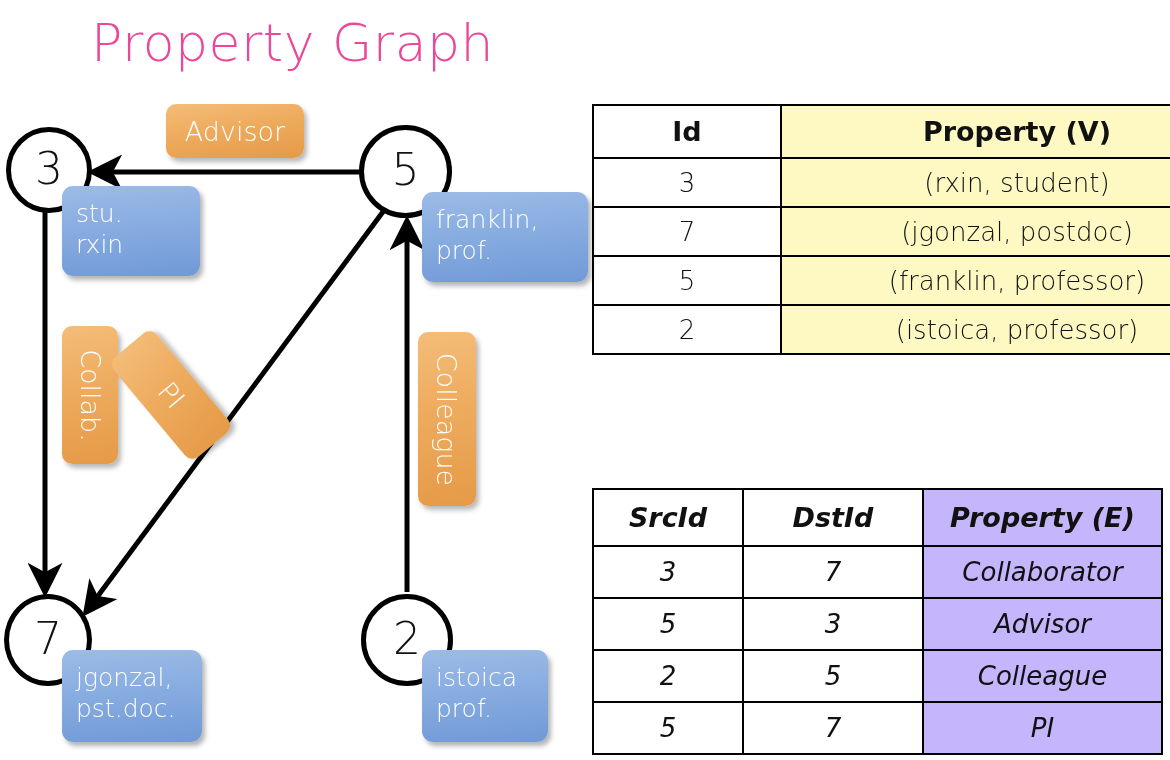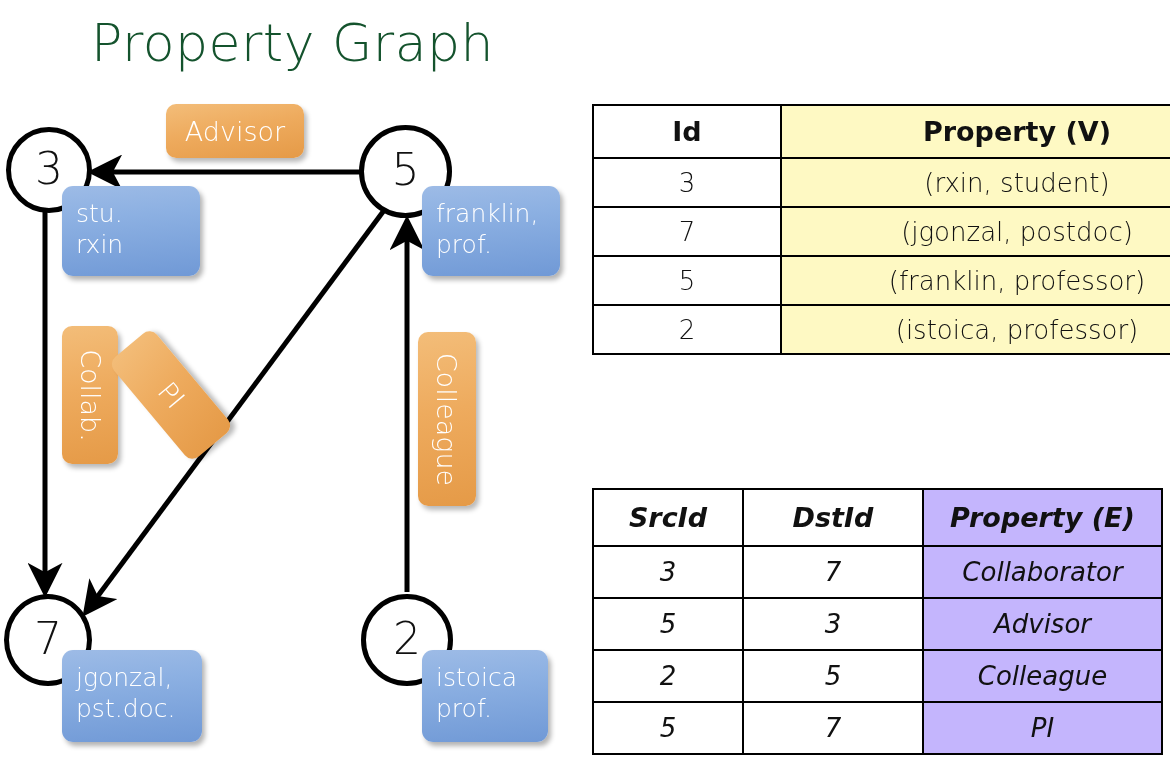--- a/index.html
+++ b/index.html
@@ -10,21 +10,21 @@
     overflow:hidden;
     position:relative;
   }
   .stage{position:absolute;left:0;top:0;width:1170px;height:760px;}
 
   
   .title{
     position:absolute;
     font-family:"DejaVu Sans", sans-serif;
     font-weight:300;
-    color:#14532d;
+    color:#ec4899;
     letter-spacing:0.5px;
     white-space:nowrap;
     text-align:center;
   }
   #title-property-graph{left:0;top:12px;width:585px;font-size:52px;line-height:62px;}
   #title-vertex-table{left:585px;top:8px;width:585px;font-size:50px;line-height:62px;}
   #title-edge-table{left:585px;top:398px;width:585px;font-size:50px;line-height:62px;}
 
   
   #graph-panel{position:absolute;left:0;top:0;width:585px;height:760px;}
@@ -58,21 +58,21 @@
     color:#ffffff;
     font-family:"DejaVu Sans", sans-serif;
     font-weight:300;
     font-size:25px;
     line-height:31px;
     padding:12px 0 0 14px;
     box-sizing:border-box;
     z-index:8;
   }
   #prop-rxin{left:62px;top:186px;width:138px;height:90px;}
-  #prop-franklin{left:422px;top:186px;width:138px;height:90px;}
+  #prop-franklin{left:422px;top:192px;width:166px;height:90px;}
   #prop-jgonzal{left:62px;top:650px;width:140px;height:92px;}
   #prop-istoica{left:422px;top:650px;width:126px;height:92px;}
 
   
   .edge-label{
     position:absolute;
     border-radius:10px;
     background:linear-gradient(170deg,#f3bd79 0%,#eeab5e 45%,#e59a47 100%);
     box-shadow:3px 4px 5px rgba(0,0,0,0.28);
     color:#ffffff;

